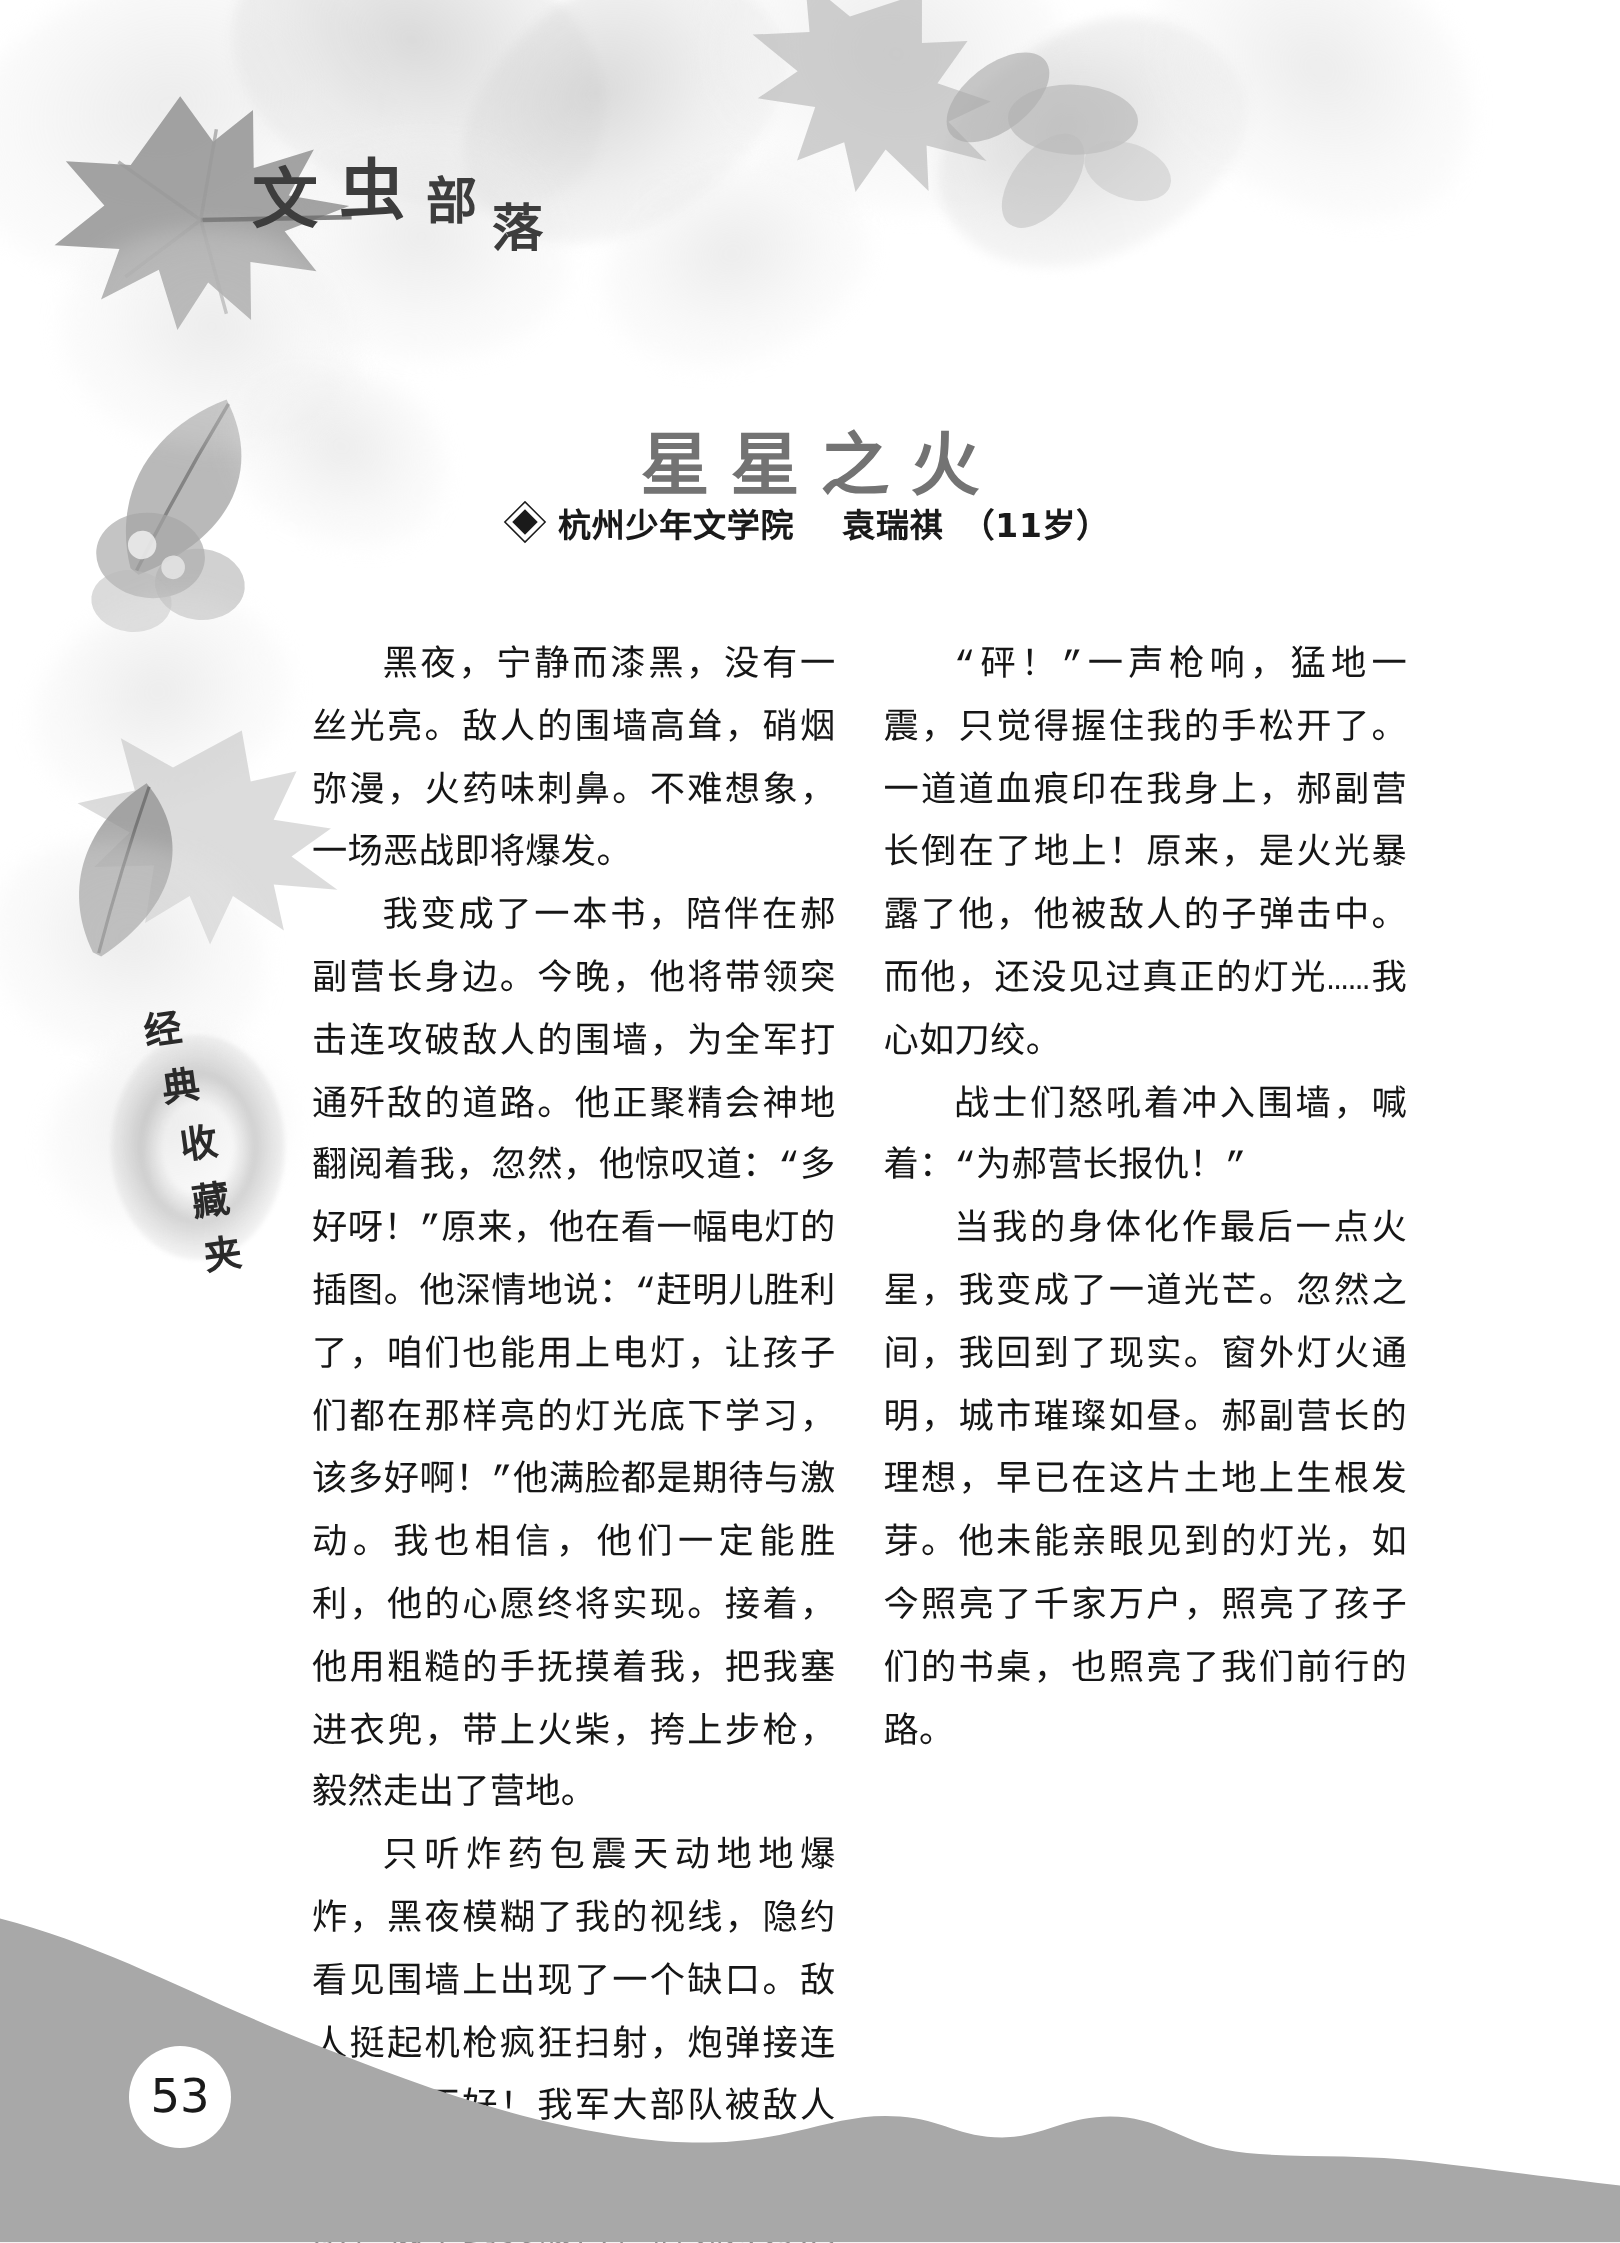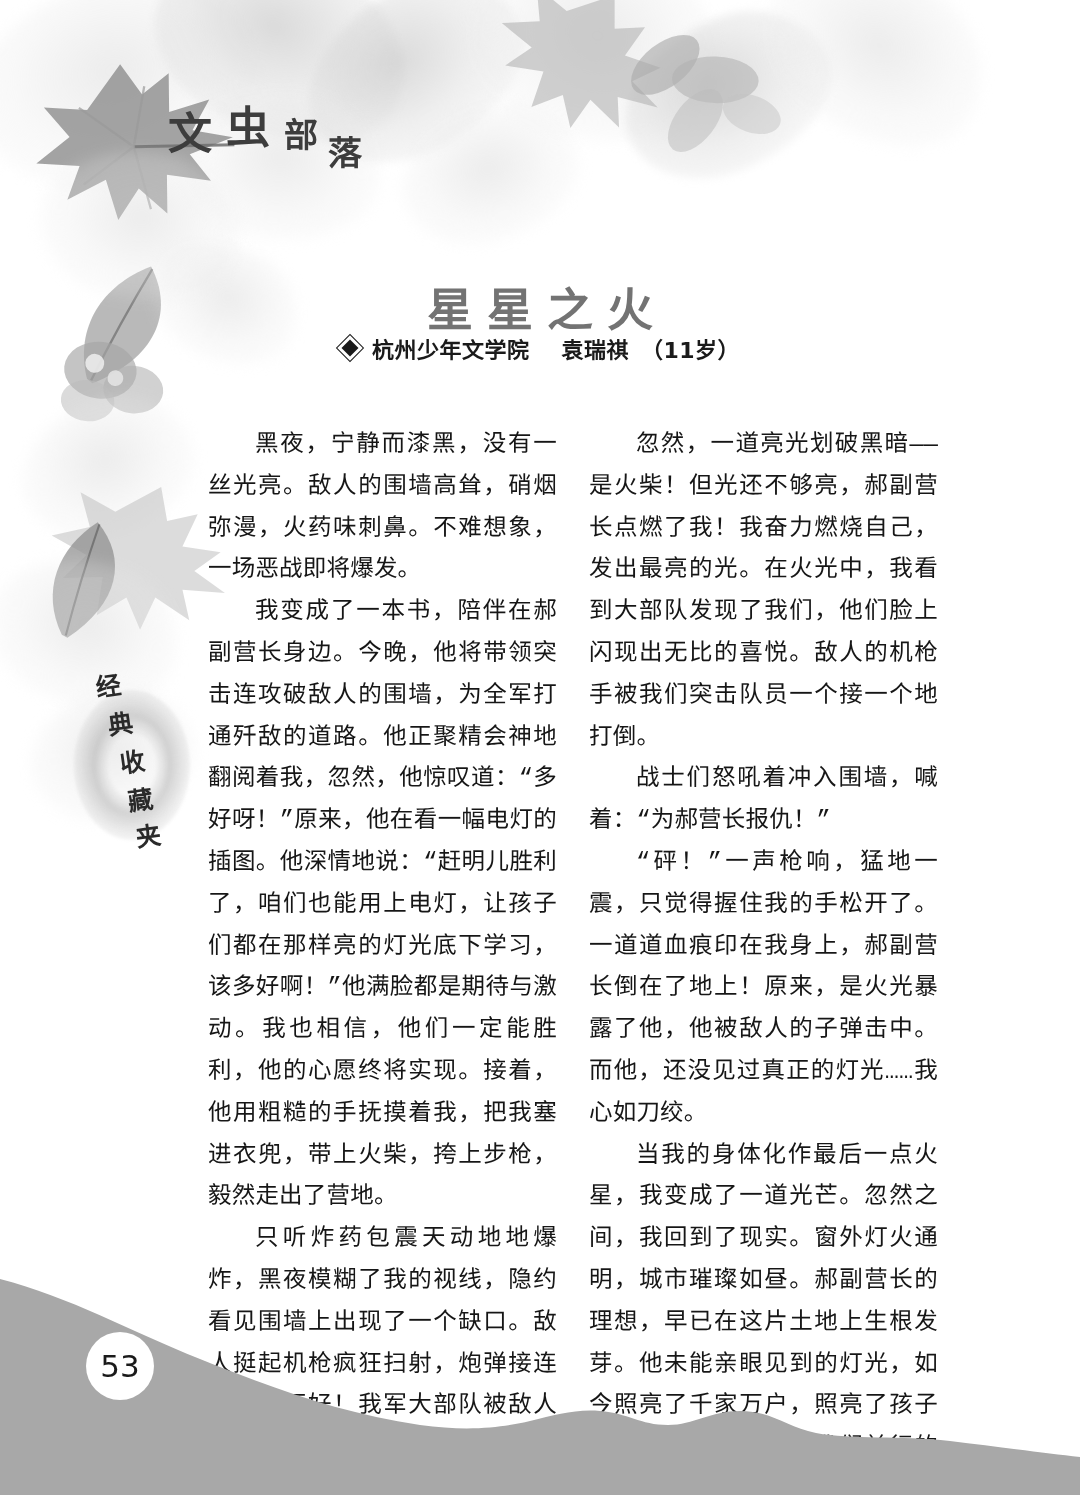--- a/index.html
+++ b/index.html
@@ -142,21 +142,21 @@
     text-align-last: left;
     text-indent: 2em;
     color: #161616;
     letter-spacing: .2px;
   }
 
   
   #wave { position: absolute; left: 0; bottom: 0; width: 1080px; height: 260px; }
   #folio {
     position: absolute;
-    left: 86px; top: 1332px;
+    left: 86px; top: 1364px;
     width: 68px; height: 68px;
     border-radius: 50%;
     background: #ffffff;
     display: flex; align-items: center; justify-content: center;
     font-family: "DejaVu Sans", "Liberation Sans", sans-serif;
     font-size: 31px;
     color: #1a1a1a;
   }
 </style>
 </head>
@@ -246,23 +246,22 @@
     <span>（11岁）</span>
   </div>
 
   <div id="columns">
     <div class="col">
       <p>黑夜，宁静而漆黑，没有一丝光亮。敌人的围墙高耸，硝烟弥漫，火药味刺鼻。不难想象，一场恶战即将爆发。</p>
       <p>我变成了一本书，陪伴在郝副营长身边。今晚，他将带领突击连攻破敌人的围墙，为全军打通歼敌的道路。他正聚精会神地翻阅着我，忽然，他惊叹道：“多好呀！”原来，他在看一幅电灯的插图。他深情地说：“赶明儿胜利了，咱们也能用上电灯，让孩子们都在那样亮的灯光底下学习，该多好啊！”他满脸都是期待与激动。我也相信，他们一定能胜利，他的心愿终将实现。接着，他用粗糙的手抚摸着我，把我塞进衣兜，带上火柴，挎上步枪，毅然走出了营地。</p>
       <p>只听炸药包震天动地地爆炸，黑夜模糊了我的视线，隐约看见围墙上出现了一个缺口。敌人挺起机枪疯狂扫射，炮弹接连爆炸。不好！我军大部队被敌人的炮火阻挡，与突击连失去了联系，找不到突破口，情况万分危急。黑魆魆的围墙仿佛吞噬了一切，我们几乎被淹没在黑暗之中。在这危急时刻，我也想做点什么。</p>
     </div>
     <div class="col">
-      <p>忽然，一道亮光划破黑暗——是火柴！但光还不够亮，郝副营长点燃了我！我奋力燃烧自己，发出最亮的光。在火光中，我看到大部队发现了我们，他们脸上闪现出无比的喜悦。敌人的机枪手被我们突击队员一个接一个地打倒。</p>
+      <p>“砰！”一声枪响，猛地一震，只觉得握住我的手松开了。一道道血痕印在我身上，郝副营长倒在了地上！原来，是火光暴露了他，他被敌人的子弹击中。而他，还没见过真正的灯光……我心如刀绞。</p>
       <p>战士们怒吼着冲入围墙，喊着：“为郝营长报仇！”</p>
-      <p>“砰！”一声枪响，猛地一震，只觉得握住我的手松开了。一道道血痕印在我身上，郝副营长倒在了地上！原来，是火光暴露了他，他被敌人的子弹击中。而他，还没见过真正的灯光……我心如刀绞。</p>
       <p>当我的身体化作最后一点火星，我变成了一道光芒。忽然之间，我回到了现实。窗外灯火通明，城市璀璨如昼。郝副营长的理想，早已在这片土地上生根发芽。他未能亲眼见到的灯光，如今照亮了千家万户，照亮了孩子们的书桌，也照亮了我们前行的路。</p>
 
     </div>
   </div>
 
   <svg id="wave" viewBox="0 0 1080 260" preserveAspectRatio="none">
     <path d="M0,44 C70,62 130,96 200,124 C275,154 340,178 420,190 C470,197 505,192 530,186 C556,180 575,174 600,176
              C628,178 640,190 668,190 C694,190 710,176 740,176 C772,176 786,192 816,198 C852,205 900,200 950,206
              C1000,212 1045,218 1080,222 L1080,260 L0,260 Z" fill="#a8a8a8"></path>
   </svg>

